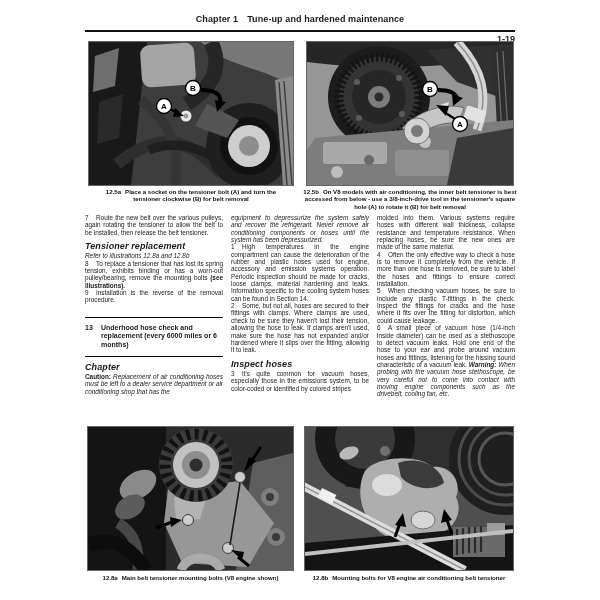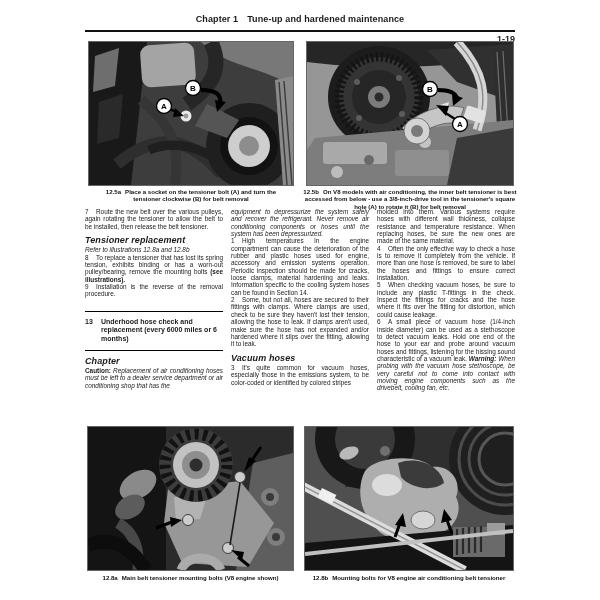--- a/index.html
+++ b/index.html
@@ -23,21 +23,21 @@
 
   
   .caption{position:absolute;font-size:6.1px;font-weight:bold;line-height:7.3px;text-align:center;color:#111;}
   .caption .fig{margin-right:4px;}
   #cap-tl{left:99px;top:188px;width:184px;}
   #cap-tr{left:303px;top:188px;width:214px;}
   #cap-bl{left:88px;top:574px;width:205px;}
   #cap-br{left:303px;top:574px;width:212px;}
 
   
-  .col{position:absolute;top:208px;width:138px;font-size:6.4px;line-height:7.35px;text-align:justify;}
+  .col{position:absolute;top:214px;width:138px;font-size:6.4px;line-height:7.35px;text-align:justify;}
   #col1{left:85px;}
   #col2{left:231px;}
   #col3{left:377px;}
   .col p{margin:0;}
   .pnum{display:inline-block;min-width:11px;font-weight:normal;}
   h3.sub{font-size:9px;font-style:italic;font-weight:bold;margin:7px 0 2px;text-align:left;letter-spacing:.1px;}
   .refnote{font-style:italic;text-align:left;margin:0 0 1px;}
   .ital{font-style:italic;}
   .bld{font-weight:bold;}
   .sec13{border-top:1.6px solid #000;border-bottom:1.6px solid #000;margin:13px 0 5px;padding:6px 0;display:flex;font-weight:bold;font-size:7px;line-height:8.6px;text-align:left;}
@@ -161,21 +161,21 @@
       <span class="ttl">Underhood hose check and replacement (every 6000 miles or 6 months)</span>
     </div>
     <h3 class="sub">Chapter</h3>
     <p><span class="bld">Caution:</span><span class="ital"> Replacement of air conditioning hoses must be left to a dealer service department or air conditioning shop that has the</span></p>
   </div>
 
   <div class="col" id="col2">
     <p class="ital">equipment to depressurize the system safely and recover the refrigerant. Never remove air conditioning components or hoses until the system has been depressurized.</p>
     <p><span class="pnum">1</span><span>High temperatures in the engine compartment can cause the deterioration of the rubber and plastic hoses used for engine, accessory and emission systems operation. Periodic inspection should be made for cracks, loose clamps, material hardening and leaks. Information specific to the cooling system hoses can be found in Section 14.</span></p>
     <p><span class="pnum">2</span><span>Some, but not all, hoses are secured to their fittings with clamps. Where clamps are used, check to be sure they haven't lost their tension, allowing the hose to leak. If clamps aren't used, make sure the hose has not expanded and/or hardened where it slips over the fitting, allowing it to leak.</span></p>
-    <h3 class="sub">Vacuum hoses</h3>
+    <h3 class="sub">Inspect hoses</h3>
     <p><span class="pnum">3</span><span>It's quite common for vacuum hoses, especially those in the emissions system, to be color-coded or identified by colored stripes</span></p>
   </div>
 
   <div class="col" id="col3">
     <p>molded into them. Various systems require hoses with different wall thickness, collapse resistance and temperature resistance. When replacing hoses, be sure the new ones are made of the same material.</p>
     <p><span class="pnum">4</span><span>Often the only effective way to check a hose is to remove it completely from the vehicle. If more than one hose is removed, be sure to label the hoses and fittings to ensure correct installation.</span></p>
     <p><span class="pnum">5</span><span>When checking vacuum hoses, be sure to include any plastic T-fittings in the check. Inspect the fittings for cracks and the hose where it fits over the fitting for distortion, which could cause leakage.</span></p>
     <p><span class="pnum">6</span><span>A small piece of vacuum hose (1/4-inch inside diameter) can be used as a stethoscope to detect vacuum leaks. Hold one end of the hose to your ear and probe around vacuum hoses and fittings, listening for the hissing sound characteristic of a vacuum leak. </span><span class="bld ital">Warning:</span><span class="ital"> When probing with the vacuum hose stethoscope, be very careful not to come into contact with moving engine components such as the drivebelt, cooling fan, etc.</span></p>
   </div>
 

